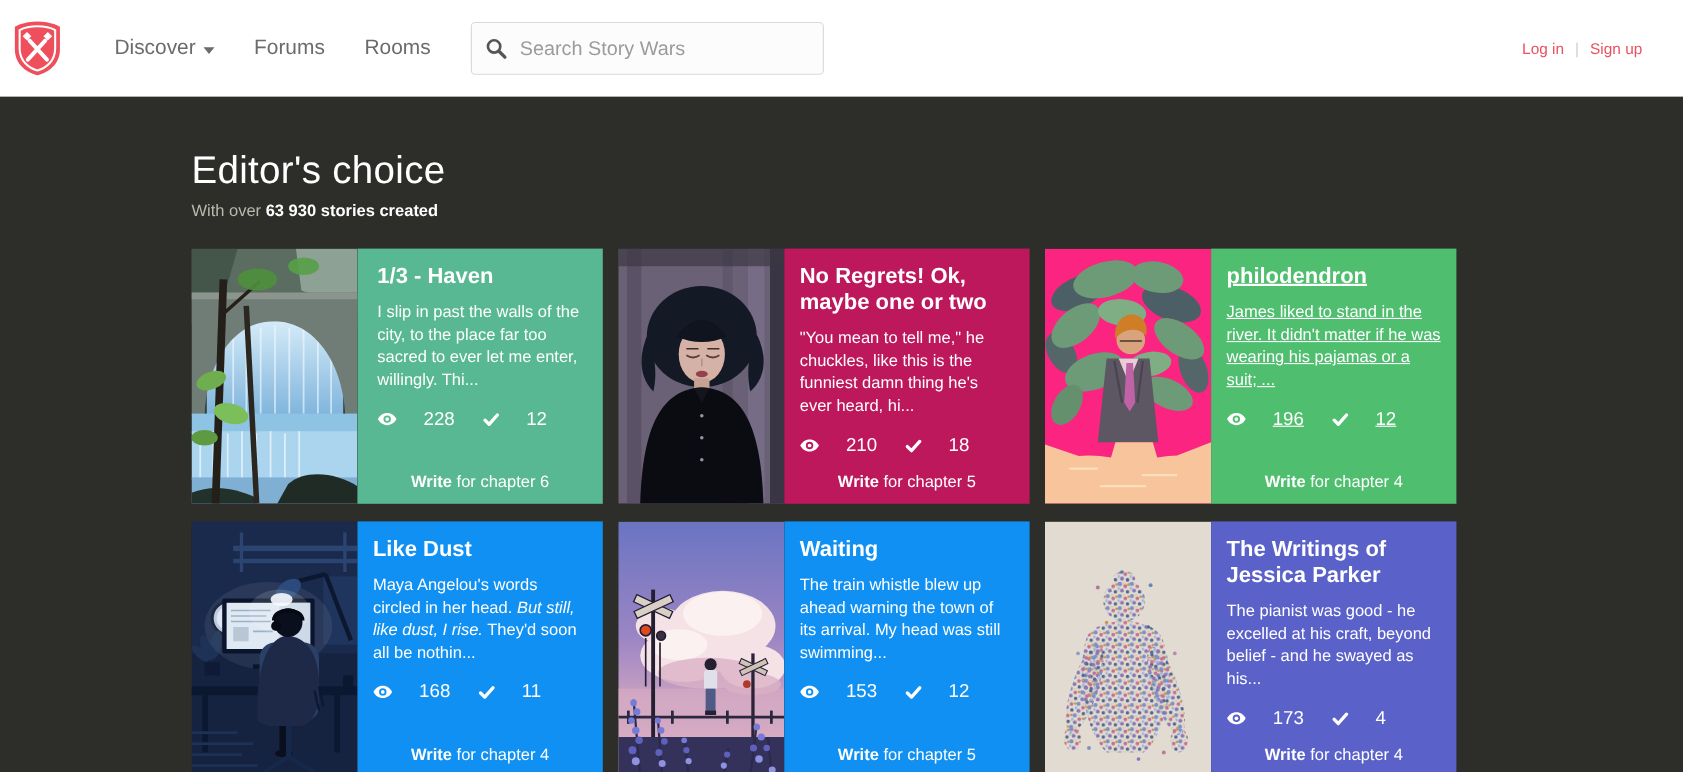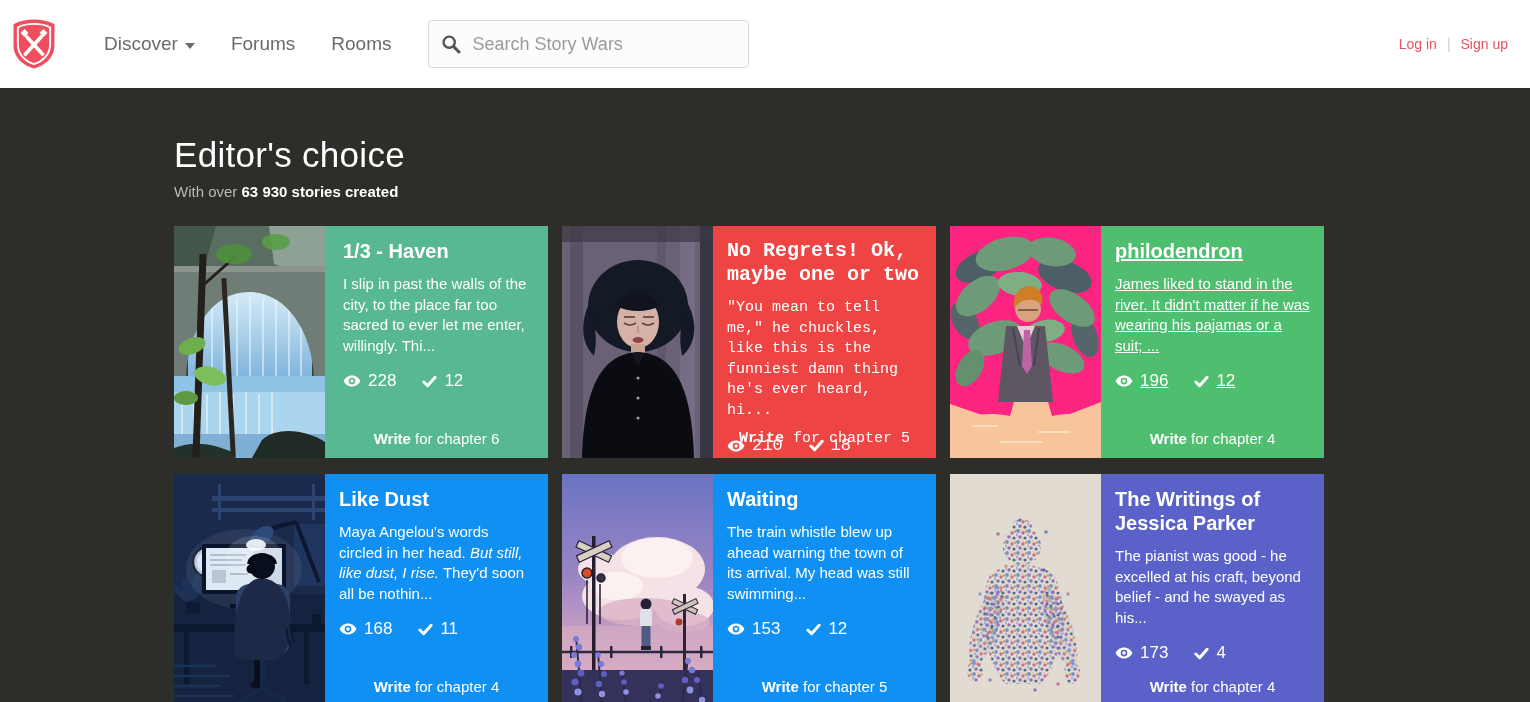--- a/index.html
+++ b/index.html
@@ -1,21 +1,21 @@
 <!DOCTYPE html>
 <html><head>
 <meta charset="utf-8">
 <style>
   * { margin:0; padding:0; box-sizing:border-box; }
   html,body { width:1530px; height:702px; overflow:hidden; background:#2d2d2a;
               font-family:"Liberation Sans", sans-serif; }
 
   
   .navbar { height:88px; background:#ffffff; display:flex; align-items:center;
-            padding:0 22px 0 10px; }
+            padding:0 37px 0 10px; }
   .logo { width:48px; height:52px; flex:none; cursor:pointer; }
   .nav-links { display:flex; align-items:center; margin-left:46px; gap:36px; }
   .nav-link { font-size:19px; color:#6b6b6b; cursor:pointer; display:flex;
               align-items:center; gap:7px; text-decoration:none; }
   .caret { width:0; height:0; border-left:5px solid transparent;
            border-right:5px solid transparent; border-top:6px solid #6b6b6b;
            display:inline-block; margin-top:3px; }
   .search-wrap { position:relative; margin-left:36px; }
   .search-input { width:321px; height:48px; border:1px solid #d9d9d9; border-radius:4px;
                   background:#fcfcfc; font-size:18px; color:#444;
@@ -39,21 +39,21 @@
   .grid { margin-top:26px; display:grid; grid-template-columns:repeat(3,374px);
           gap:16px 14px; }
   .card { height:232px; display:flex; cursor:pointer; }
   .card-img { width:151px; height:232px; flex:none; overflow:hidden; }
   .card-img svg { display:block; width:100%; height:100%; }
   .card-panel { flex:1; position:relative; padding:13px 14px 12px 14px; color:#fff; }
   .card-title { font-size:20px; font-weight:bold; line-height:1.2; margin-bottom:11px; }
   .card-excerpt { font-size:15px; line-height:1.37; margin-bottom:15px; }
   .card-excerpt .ital { font-style:italic; }
   .card-stats { display:flex; align-items:center; gap:26px; font-size:17px; }
-  .stat { display:flex; align-items:center; gap:7px; }
+  .stat { display:flex; align-items:center; gap:24px; }
   .card-write { position:absolute; bottom:11px; left:0; width:100%; text-align:center;
                 font-size:15px; }
   .card-write b { font-weight:bold; }
 </style>
 </head>
 <body>
 
 <header class="navbar">
   <svg class="logo" viewBox="0 0 60 66">
     <path d="M30 2 C14 2 4 8 4 8 L4 34 C4 52 18 61 30 64 C42 61 56 52 56 34 L56 8 C56 8 46 2 30 2 Z" fill="#ef4f5c"></path>
@@ -201,21 +201,21 @@
             <line x1="76" y1="100" x2="76" y2="107" stroke="#b98e80" stroke-width="1.4"></line>
             <ellipse cx="76" cy="114" rx="5.5" ry="3" fill="#93414c"></ellipse>
             <rect x="69" y="118" width="14" height="13" fill="#c8a195"></rect>
             <path d="M20 232 C22 160 40 128 76 126 C112 128 130 160 132 232 Z" fill="#0b0c12"></path>
             <polygon points="69,127 83,127 76,140" fill="#15161d"></polygon>
             <circle cx="76" cy="152" r="1.6" fill="#b9b9c4" opacity="0.8"></circle>
             <circle cx="76" cy="172" r="1.6" fill="#b9b9c4" opacity="0.8"></circle>
             <circle cx="76" cy="192" r="1.6" fill="#b9b9c4" opacity="0.8"></circle>
           </svg>
         </div>
-        <div class="card-panel" style="background-color: #ef4444; font-family: Liberation Mono, monospace;">
+        <div class="card-panel" style="background-color: #be185d;">
           <h3 class="card-title">No Regrets! Ok, maybe one or two</h3>
           <p class="card-excerpt"><span>"You mean to tell me," he chuckles, like this is the funniest damn thing he's ever heard, hi...</span><span class="ital"></span><span></span></p>
           <div class="card-stats">
             <span class="stat">
               <svg width="18" height="18" viewBox="0 0 16 16">
                   <path fill="#fff" fill-rule="evenodd" d="M8 3.1C4.5 3.1 1.8 5.3.5 8c1.3 2.7 4 4.9 7.5 4.9S14.2 10.7 15.5 8C14.2 5.3 11.5 3.1 8 3.1zm0 7.9a3 3 0 1 1 0-6 3 3 0 0 1 0 6z"></path>
                   <circle cx="8" cy="8" r="1.5" fill="#fff"></circle>
                 </svg>
               <span>210</span>
             </span>

